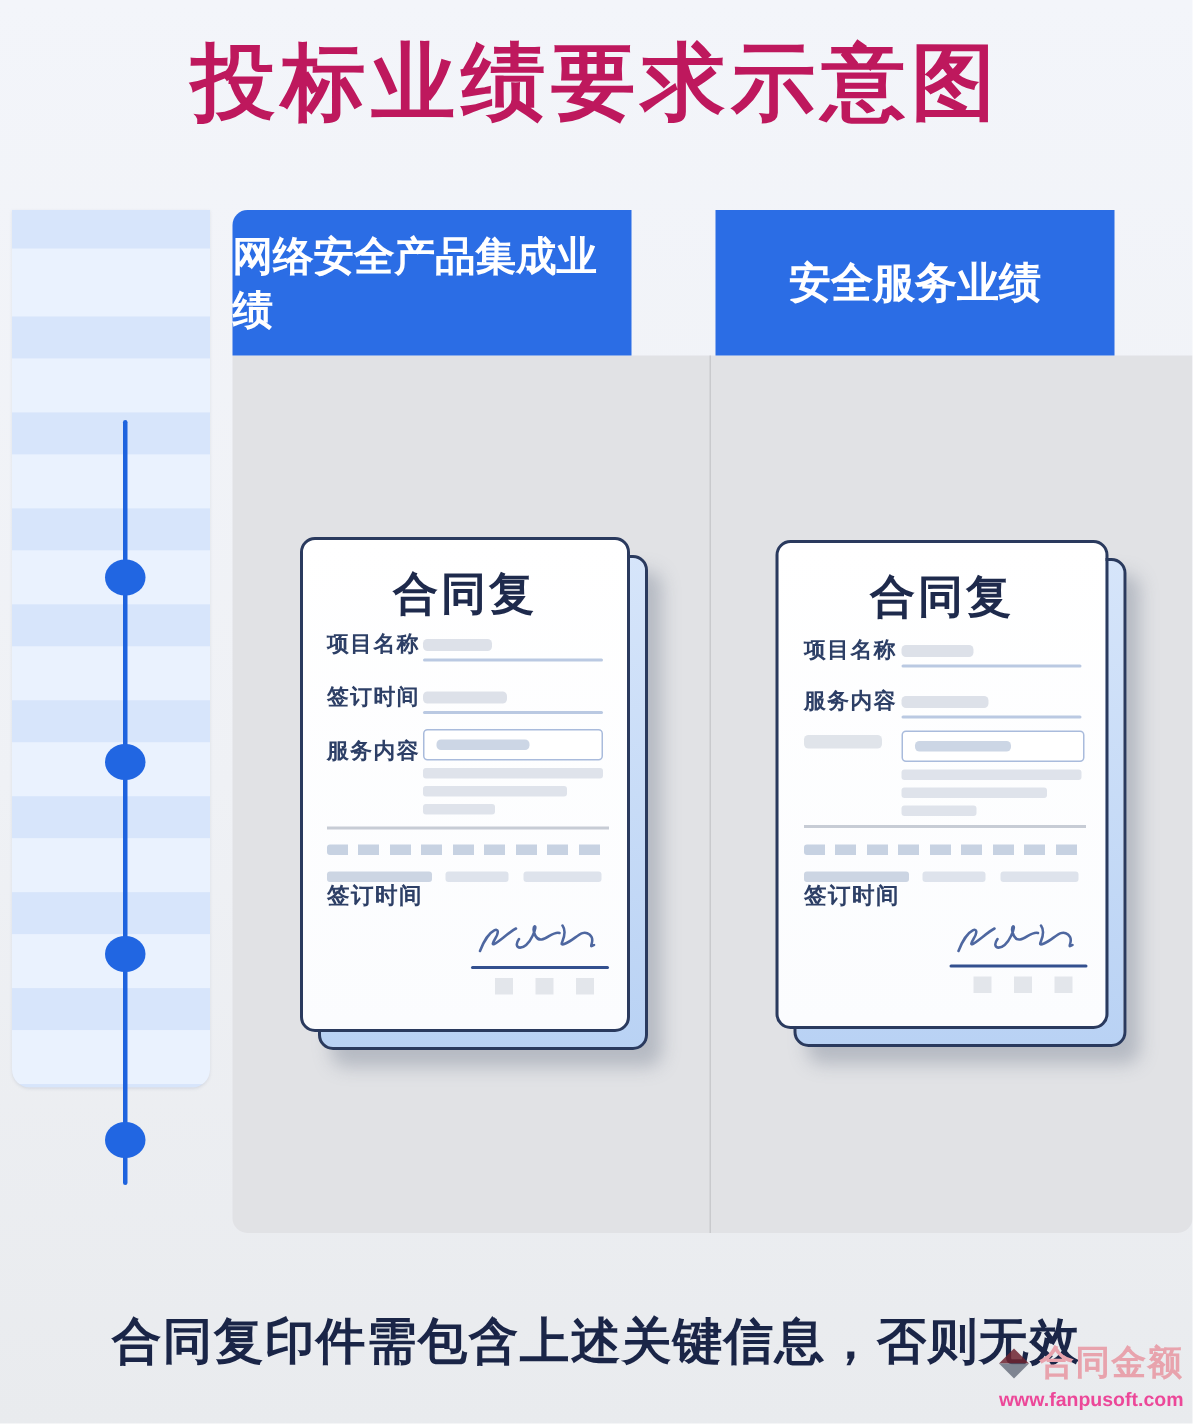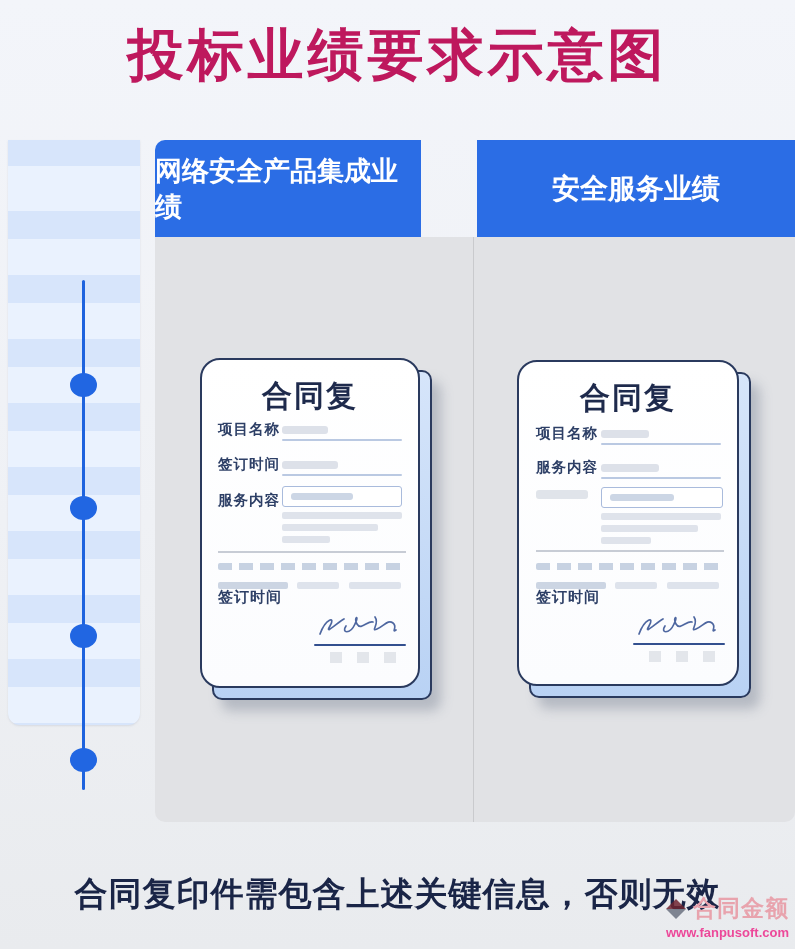--- a/index.html
+++ b/index.html
@@ -45,30 +45,30 @@
     left:155px; top:237px; width:640px; height:585px;
     background:#e1e2e5; border-radius:0 0 10px 10px;
   }
   #panel-divider { left:473px; top:237px; width:1px; height:585px; background:#c9cacd; }
   .col-header {
     top:140px; height:97px; background:#2b6de5;
     display:flex; align-items:center; justify-content:center;
     color:#fff; font-weight:700;
   }
   #middle-header { left:155px; width:266px; font-size:27px; border-radius:10px 0 0 0;align-items:center; }
-  #right-header  { left:477px; width:318px; font-size:28px; }
+  #right-header  { left:477px; width:266px; font-size:28px; }
 
   
   .doc-back {
     width:220px; height:330px; border:2px solid #2a3a5e; border-radius:10px;
     background:linear-gradient(180deg,#d6e5fa 0%,#b9d2f4 100%);
     box-shadow:9px 11px 12px rgba(110,120,140,.38);
   }
   .doc-page {
-    width:220px; height:330px; border:2px solid #2a3a5e; border-radius:20px;
+    width:220px; height:330px; border:2px solid #2a3a5e; border-radius:10px;
     background:linear-gradient(180deg,#ffffff 0%,#fbfcfe 100%);
   }
   .doc-title {
     left:0; width:100%; text-align:center; top:16px;
     font-size:30px; font-weight:800; color:#1e2a4c; letter-spacing:2px;
   }
   .doc-label { font-size:14.5px; font-weight:600; color:#2d3f66; letter-spacing:1px; }
   .pill  { height:8px; border-radius:3px; background:#dde1e9; }
   .pill-blue { background:#ccd6e5; }
   .underline-bar { height:2px; background:#bac9e2; border-radius:1px; }

